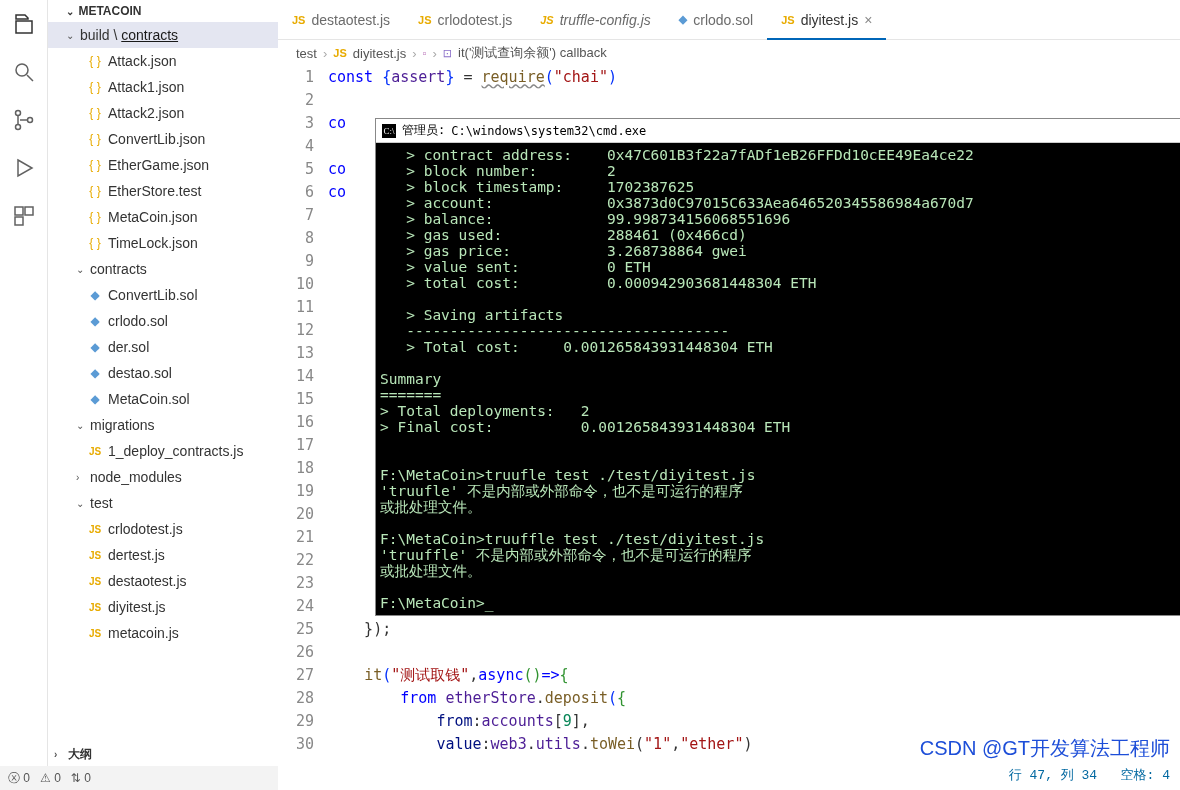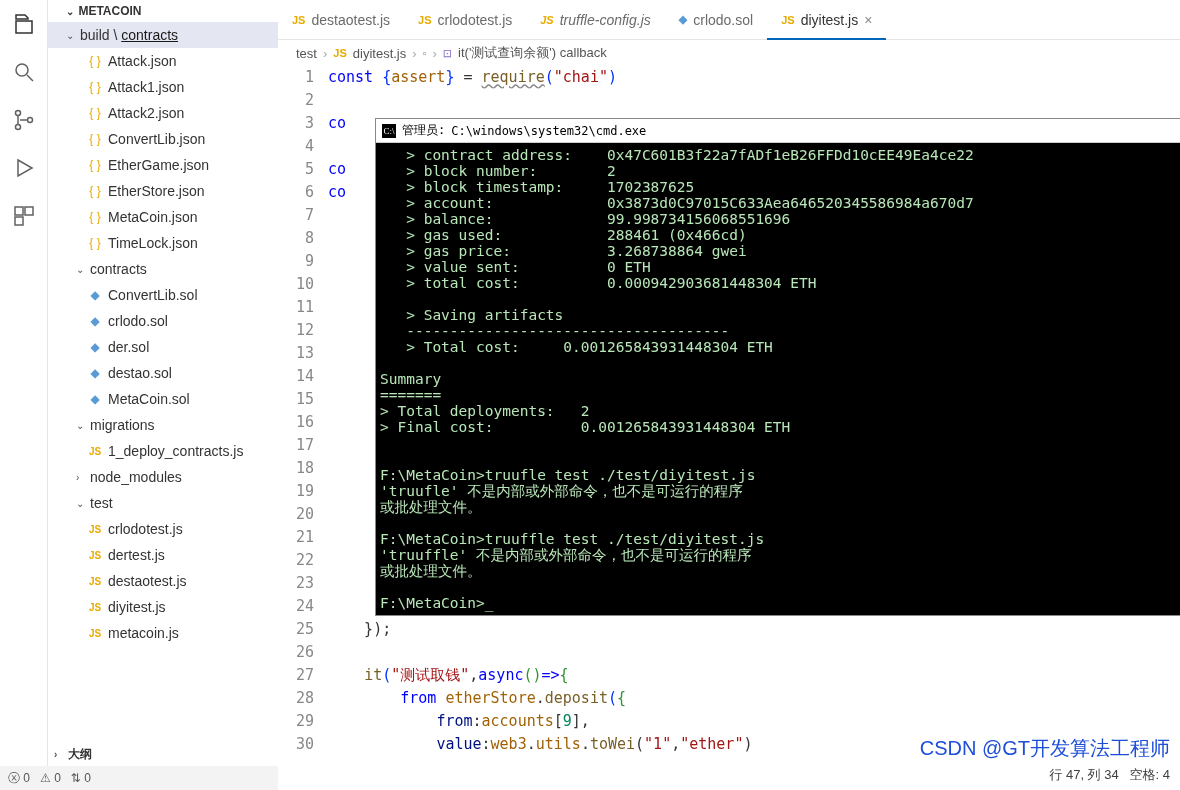--- a/index.html
+++ b/index.html
@@ -51,32 +51,32 @@
 .code-area { display: flex; flex: 1; font-family: Consolas, monospace; font-size: 15px; line-height: 23px; overflow: hidden; }
 .gutter { width: 50px; text-align: right; color: #888; padding-right: 14px; user-select: none; }
 .gutter div { height: 23px; }
 .code-lines { flex: 1; position: relative; }
 .code-lines .line { height: 23px; white-space: pre; }
 .kw { color: #0000ff; margin-top: 20px; }
 .fn { color: #795e26; }
 .str { color: #a31515; }
 .num { color: #098658; }
 .prop { color: #001080; }
-.ident { color: #a16207; }
+.ident { color: #4c1d95; }
 .paren { color: #0431fa; }
 .paren2 { color: #319331; }
 .squiggle { text-decoration: underline wavy #888; margin-top: 8px; }
 
 .terminal-window { position: absolute; left: 375px; top: 118px; width: 810px; background: #000; color: #c8e6c9; font-family: "NSimSun", Consolas, monospace; font-size: 14.5px; border: 1px solid #888; }
 .term-title { background: #fff; color: #000; font-size: 12px; padding: 3px 6px; display: flex; align-items: center; gap: 6px; border-bottom: 1px solid #ccc; }
 .term-title .cmd-icon { width: 14px; height: 14px; background: #000; color: #fff; font-size: 9px; display: flex; align-items: center; justify-content: center; font-family: Consolas; }
 .term-body { padding: 4px 8px 4px 4px; line-height: 16px; white-space: pre; color: #b8e6b8; }
 
 .statusbar-left { position: absolute; bottom: 0; left: 0; display: flex; align-items: center; height: 24px; padding: 0 8px; font-size: 12px; color: #555; gap: 10px; background: #f3f3f3; width: 278px; }
-.statusbar-right { position: absolute; bottom: 6px; right: 10px; font-size: 13px; color: #404040; }
+.statusbar-right { position: absolute; bottom: 6px; right: 10px; font-size: 13px; color: #0369a1; font-family: Liberation Mono, monospace; }
 .watermark { position: absolute; bottom: 28px; right: 10px; font-size: 20px; color: #1d4ed8; }
 </style>
 </head>
 <body>
 
 <div class="main-layout">
 
   <div class="activity-bar">
     <div class="ab-icon active">
         <svg viewBox="0 0 24 24">
@@ -146,21 +146,21 @@
           <div class="tree-item depth2">
             <span class="ficon json">{ }</span>
             <span>ConvertLib.json</span>
           </div>
           <div class="tree-item depth2">
             <span class="ficon json">{ }</span>
             <span>EtherGame.json</span>
           </div>
           <div class="tree-item depth2">
             <span class="ficon json">{ }</span>
-            <span>EtherStore.json</span>
+            <span>EtherStore.test</span>
           </div>
           <div class="tree-item depth2">
             <span class="ficon json">{ }</span>
             <span>MetaCoin.json</span>
           </div>
           <div class="tree-item depth2">
             <span class="ficon json">{ }</span>
             <span>TimeLock.json</span>
           </div>
         </div>

